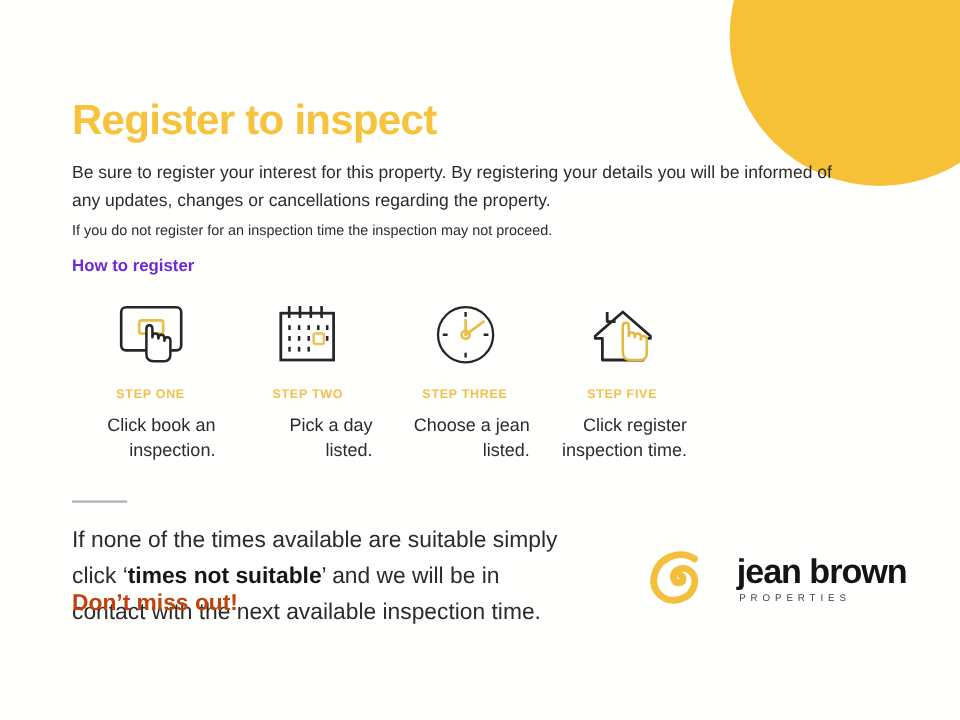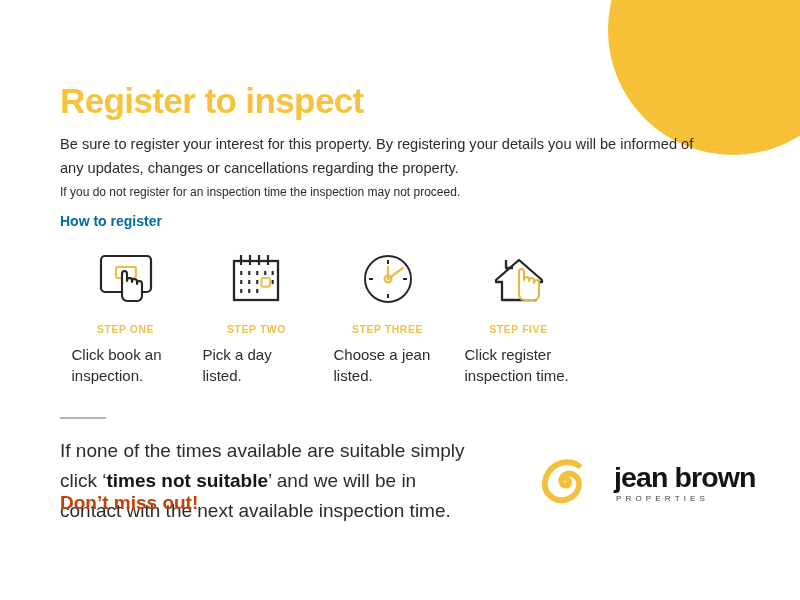--- a/index.html
+++ b/index.html
@@ -52,38 +52,38 @@
     font-size:12px;
     line-height:1.6;
     color:#2b2b2b;
     margin:0;
   }
   .howto{
     position:absolute;
     left:60px;top:213px;
     font-size:14px;
     font-weight:bold;
-    color:#0369a1;
+    color:#6d28d9;
     margin:0;
   }
 
   
   .steps{
     position:absolute;
     left:60px;top:250px;
     width:690px;
     display:flex;
     justify-content:flex-start;
   }
   .step{
     width:131px;
     display:flex;
     flex-direction:column;
     align-items:center;
-    text-align:left;
+    text-align:right;
   }
   .step-icon{
     height:62px;
     display:flex;
     align-items:center;
     justify-content:center;
     margin-bottom:12px;
   }
   .step-label{
     font-size:10.4px;

